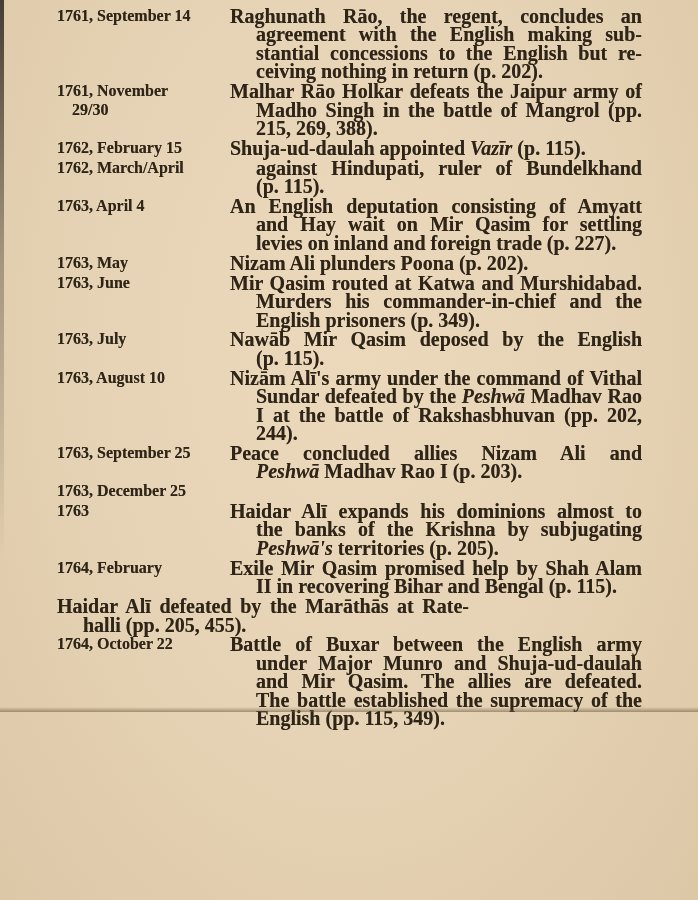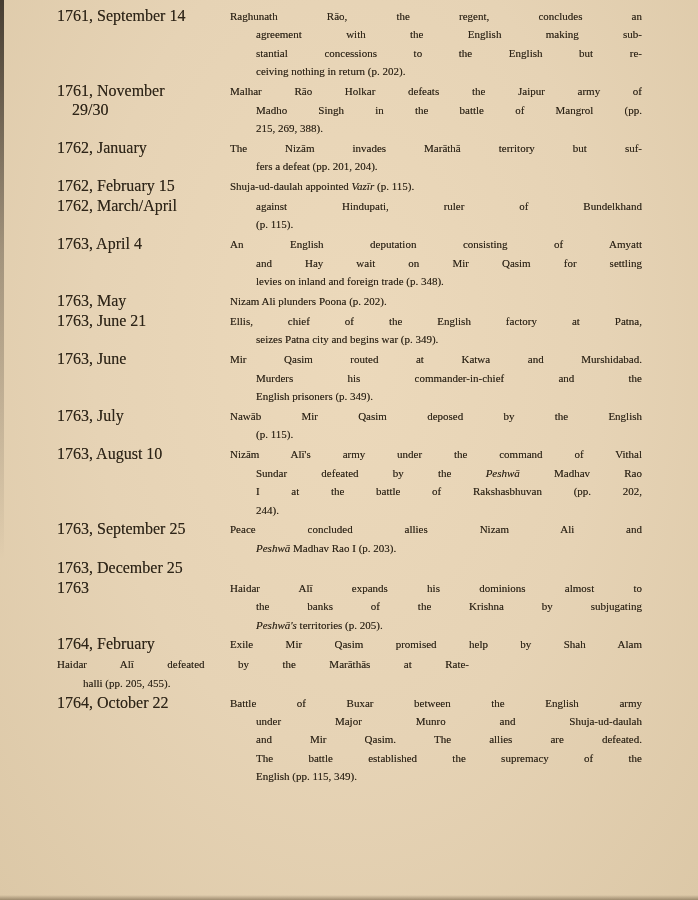--- a/index.html
+++ b/index.html
@@ -9,24 +9,25 @@
     height: 900px;
     overflow: hidden;
   }
   body {
     background: radial-gradient(ellipse at 50% 38%, #ecd9bb 0%, #e6d3b5 52%, #dcc8a7 100%);
     font-family: "Liberation Serif", serif;
   }
   .page {
     position: relative;
     width: 698px;
-    height: 900px;
+    height: 712px;
     box-sizing: border-box;
     padding-top: 7px;
     color: #2e2518;
+    font-weight: bold;
   }
   .edge-left {
     position: absolute;
     left: 0; top: 0;
     width: 4px; height: 560px;
     background: linear-gradient(180deg, rgba(43,36,28,0.85) 0%, rgba(43,36,28,0.35) 45%, rgba(43,36,28,0) 100%);
     pointer-events: none;
   }
   .edge-bottom {
     position: absolute;
@@ -49,21 +50,21 @@
     font-size: 16px;
     line-height: 18.4px;
     text-shadow: 0 0 0.5px rgba(46,37,24,0.55);
     white-space: nowrap;
   }
   .date-line2 {
     padding-left: 15px;
   }
   .desc-cell {
     width: 412px;
-    font-size: 11px;
+    font-size: 20px;
     line-height: 18.4px;
     text-shadow: 0 0 0.5px rgba(46,37,24,0.55);
   }
   .line {
     text-align: justify;
     text-align-last: justify;
   }
   .line.cont {
     padding-left: 26px;
   }
@@ -96,29 +97,20 @@
           <div class="date-line2">29/30</div>
         </div>
         <div class="desc-cell">
           <div class="line">Malhar Rāo Holkar defeats the Jaipur army of</div>
           <div class="line cont">Madho Singh in the battle of Mangrol (pp.</div>
           <div class="line cont last">215, 269, 388).</div>
         </div>
       </div>
       <div class="entry">
         <div class="date-cell">
-          <div>1762, January</div>
-        </div>
-        <div class="desc-cell">
-          <div class="line">The Nizām invades Marāthā territory but suf-</div>
-          <div class="line cont last">fers a defeat (pp. 201, 204).</div>
-        </div>
-      </div>
-      <div class="entry">
-        <div class="date-cell">
           <div>1762, February 15</div>
         </div>
         <div class="desc-cell">
           <div class="line last">Shuja-ud-daulah appointed <em>Vazīr</em> (p. 115).</div>
         </div>
       </div>
       <div class="entry">
         <div class="date-cell">
           <div>1762, March/April</div>
         </div>
@@ -127,38 +119,29 @@
           <div class="line cont last">(p. 115).</div>
         </div>
       </div>
       <div class="entry">
         <div class="date-cell">
           <div>1763, April 4</div>
         </div>
         <div class="desc-cell">
           <div class="line">An English deputation consisting of Amyatt</div>
           <div class="line cont">and Hay wait on Mir Qasim for settling</div>
-          <div class="line cont last">levies on inland and foreign trade (p. 348).</div>
+          <div class="line cont last">levies on inland and foreign trade (p. 227).</div>
         </div>
       </div>
       <div class="entry">
         <div class="date-cell">
           <div>1763, May</div>
         </div>
         <div class="desc-cell">
           <div class="line last">Nizam Ali plunders Poona (p. 202).</div>
-        </div>
-      </div>
-      <div class="entry">
-        <div class="date-cell">
-          <div>1763, June 21</div>
-        </div>
-        <div class="desc-cell">
-          <div class="line">Ellis, chief of the English factory at Patna,</div>
-          <div class="line cont last">seizes Patna city and begins war (p. 349).</div>
         </div>
       </div>
       <div class="entry">
         <div class="date-cell">
           <div>1763, June</div>
         </div>
         <div class="desc-cell">
           <div class="line">Mir Qasim routed at Katwa and Murshidabad.</div>
           <div class="line cont">Murders his commander-in-chief and the</div>
           <div class="line cont last">English prisoners (p. 349).</div>
@@ -207,20 +190,21 @@
           <div class="line cont">the banks of the Krishna by subjugating</div>
           <div class="line cont last"><em>Peshwā's</em> territories (p. 205).</div>
         </div>
       </div>
       <div class="entry">
         <div class="date-cell">
           <div>1764, February</div>
         </div>
         <div class="desc-cell">
           <div class="line">Exile Mir Qasim promised help by Shah Alam</div>
+          <div class="line cont last">II in recovering Bihar and Bengal (p. 115).</div>
         </div>
       </div>
       <div class="entry">
         <div class="desc-cell">
           <div class="line">Haidar Alī defeated by the Marāthās at Rate-</div>
           <div class="line cont last">halli (pp. 205, 455).</div>
         </div>
       </div>
       <div class="entry">
         <div class="date-cell">

